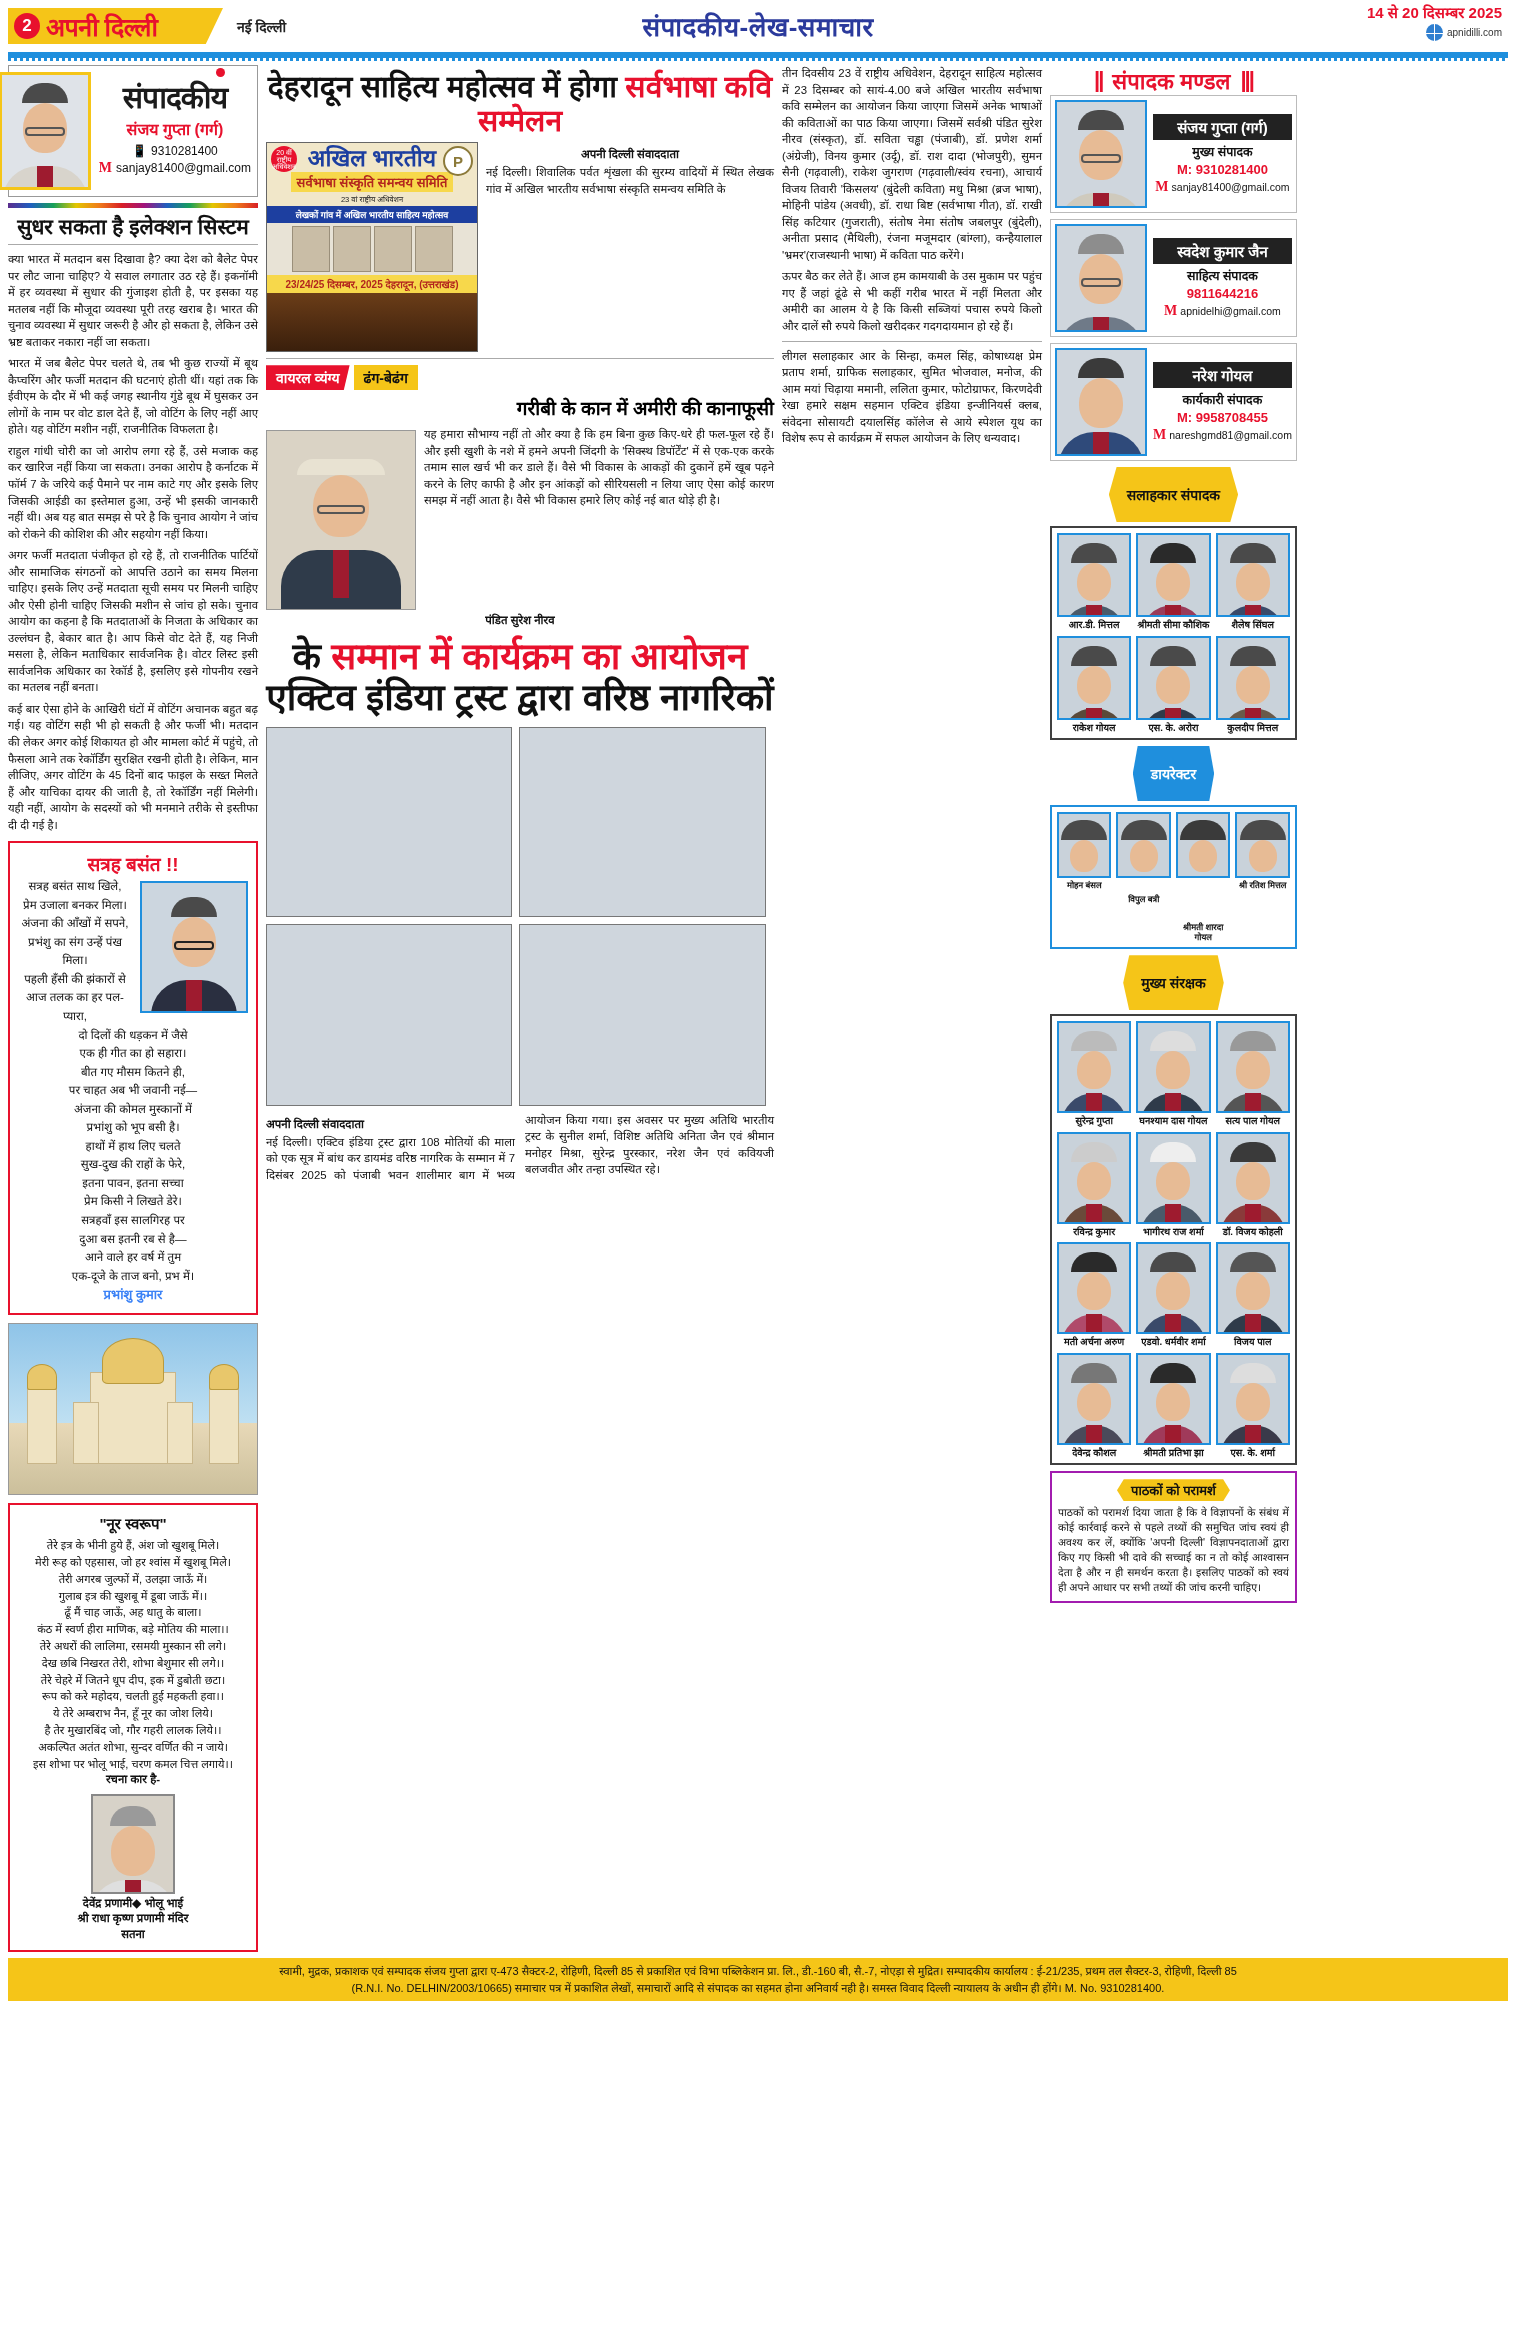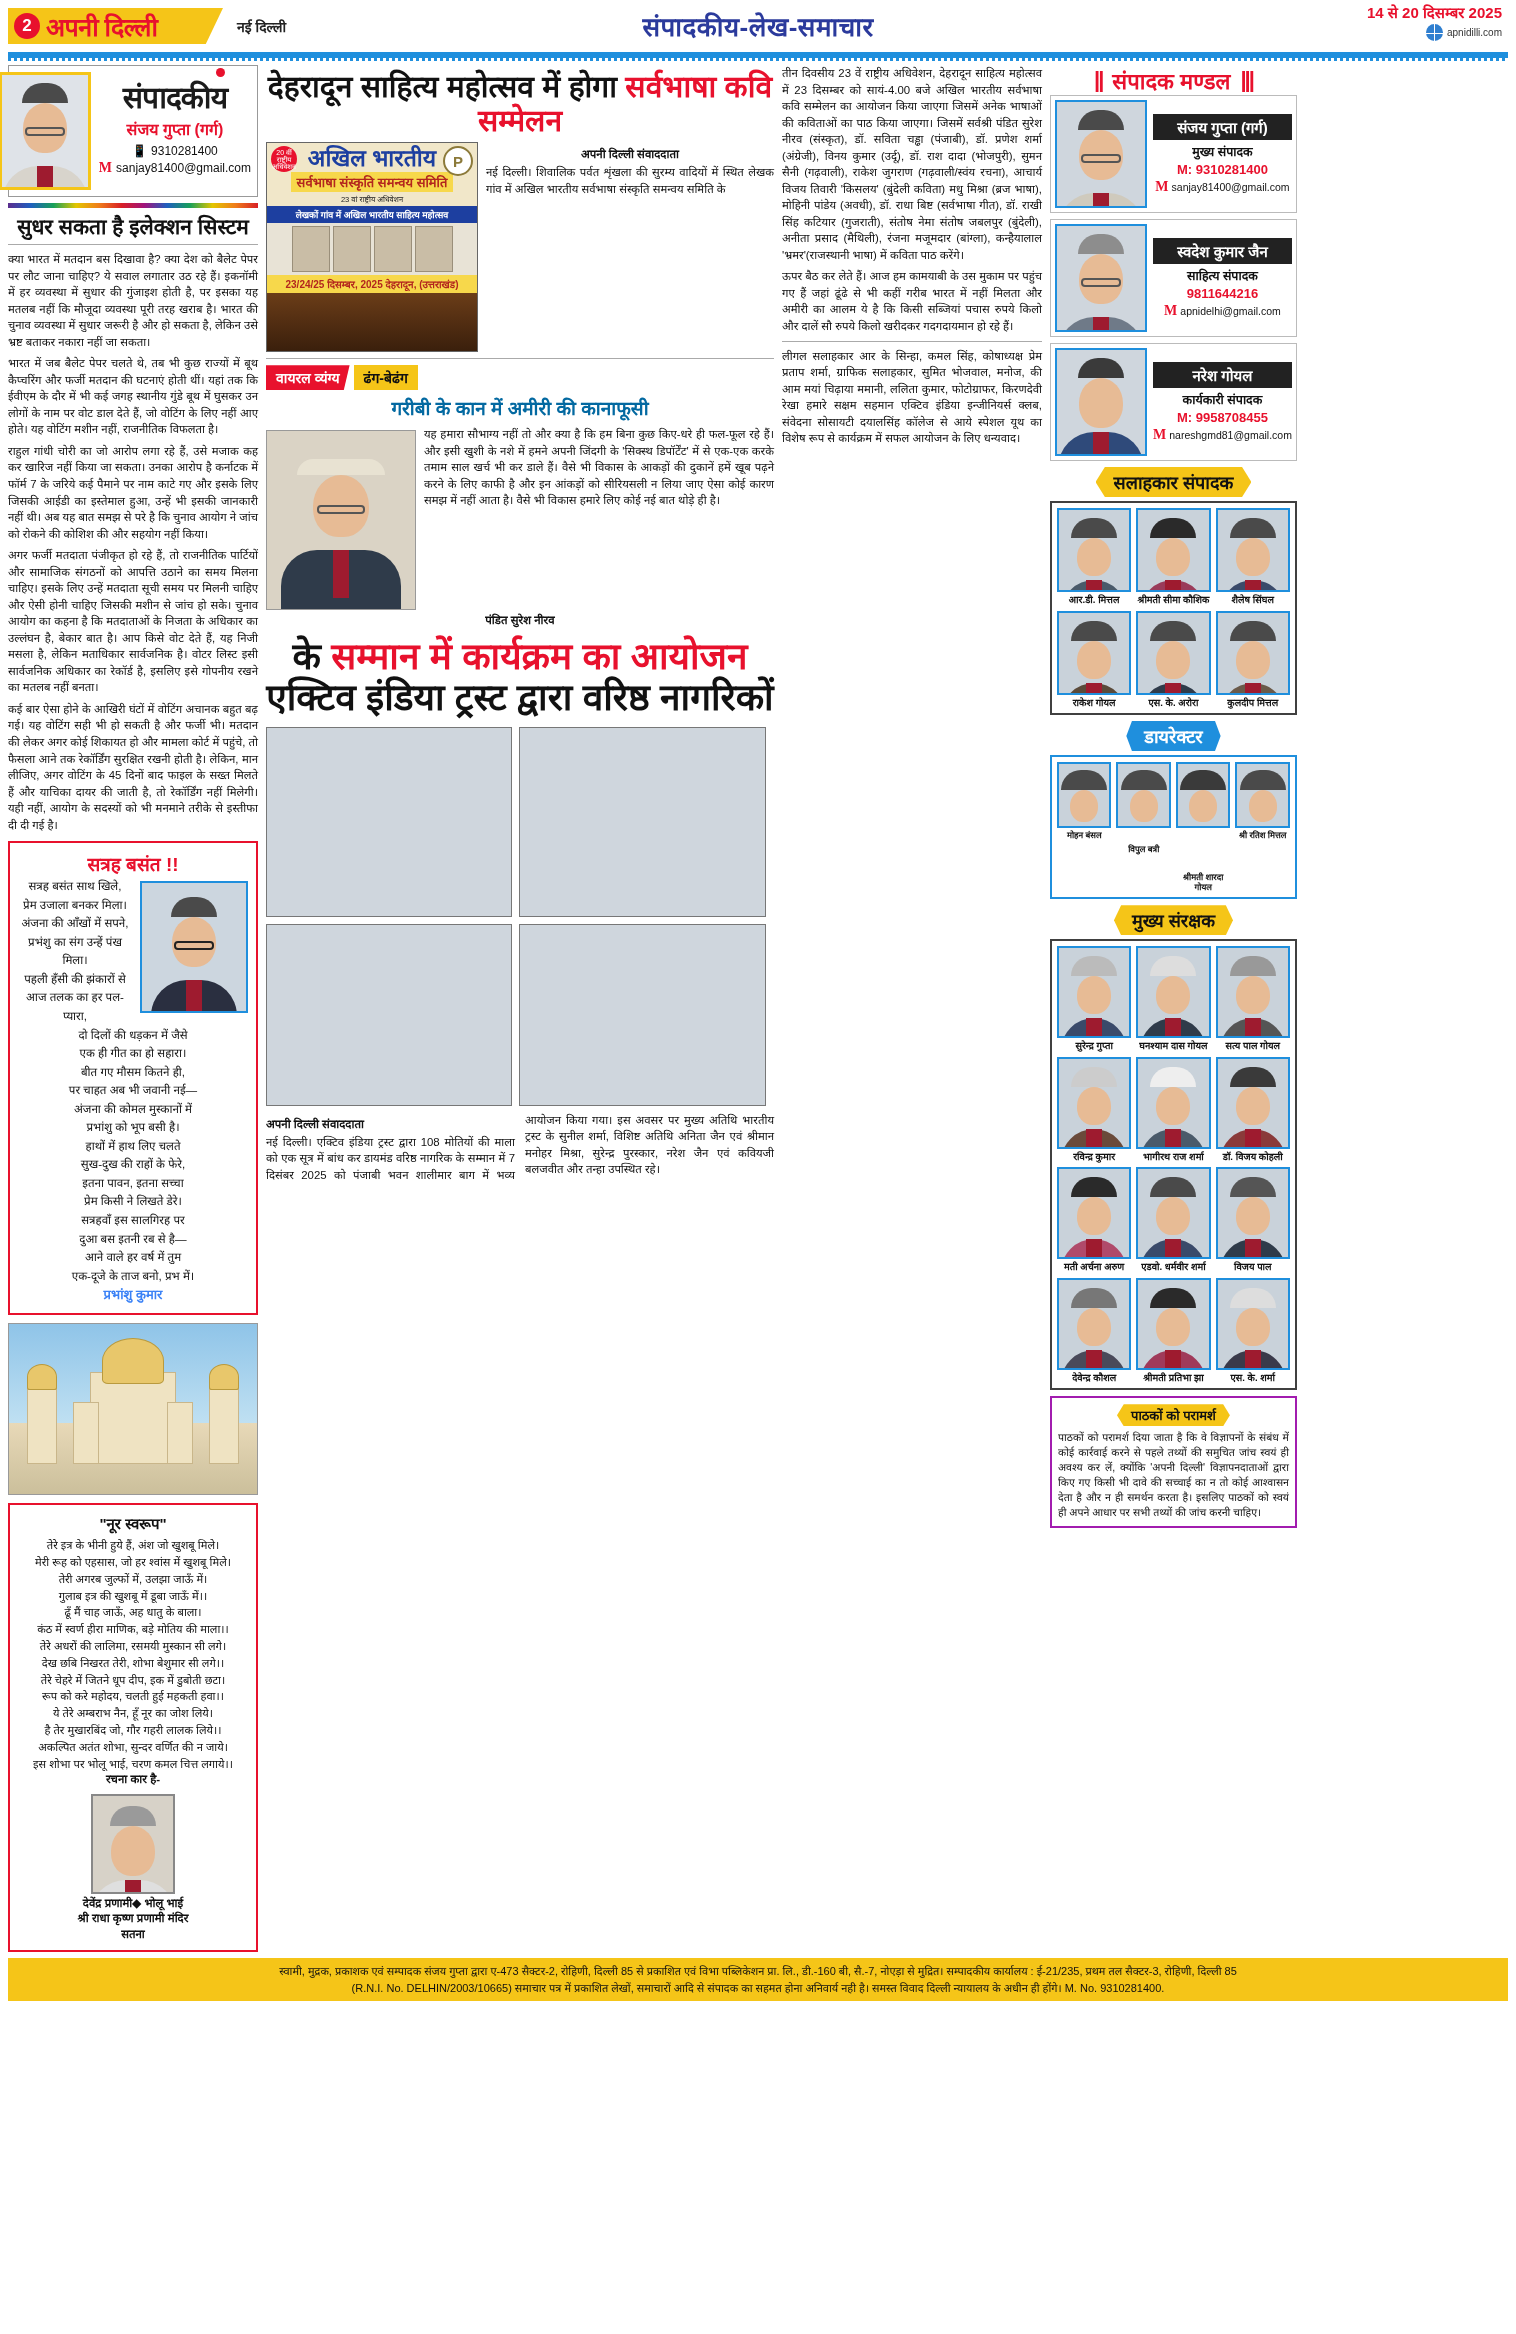--- a/index.html
+++ b/index.html
@@ -108,40 +108,40 @@
   .poster-t2{font-size:23px;color:#1d3fa0;font-weight:bold;line-height:1;}
   .poster-t3{font-size:13px;color:#b3261e;font-weight:bold;background:#f7d84b;display:inline-block;padding:1px 6px;margin-top:2px;}
   .poster-t4{font-size:7.5px;color:#222;margin-top:2px;}
   .poster-strip{background:#1d3fa0;color:#fff;font-size:9px;font-weight:bold;padding:2px;text-align:center;}
   .poster-mid{background:#e8e3d6;padding:3px;display:flex;gap:3px;justify-content:center;}
   .ppic{width:38px;height:46px;background:#c9bda6;border:1px solid #9a8f7a;}
   .poster-banner{background:#f7d84b;color:#b3261e;font-size:10px;font-weight:bold;text-align:center;padding:2px;}
   .poster-bot{height:58px;background:linear-gradient(to bottom,#6b3d18,#3a1f0c);position:relative;}
   .vyangya-flag{background:#e8112d;color:#fff;font-size:14px;font-weight:bold;padding:3px 10px;display:inline-block;clip-path:polygon(0 0,100% 0,93% 100%,0 100%);}
   .dhang{background:#f5c518;color:#111;font-size:14px;font-weight:bold;padding:3px 10px;display:inline-block;}
-  .vy-head{font-size:19px;font-weight:bold;color:#0369a1;text-align:center;margin:5px 0;}
+  .vy-head{font-size:19px;font-weight:bold;color:#000000;text-align:right;margin:5px 0;}
   .hat-photo{width:150px;height:180px;border:1px solid #999;margin:4px auto 2px;background:#dad3c5;position:relative;overflow:hidden;float:left;margin-right:8px;}
   .cap-name{font-size:11.5px;font-weight:bold;text-align:center;color:#111;}
 
   .big-head { font-size: 37px; font-weight: bold; color:#111; text-align:center; line-height:1.1; margin: 10px 0 8px; }
   .big-head .red { color:#e8112d; }
   .photo-grid { display:flex; gap:7px; flex-wrap:wrap; }
   .ph { border:1px solid #777; background:#cfd6dd; position:relative; overflow:hidden; }
   .panel-head-red { color:#e8112d; font-size:22px;font-weight:bold;text-align:center;display:flex;align-items:center;justify-content:center;gap:10px;}
   .bars { color:#e8112d; font-size:22px; font-weight:bold; letter-spacing:-2px;}
   .ed-card { border:1px solid #bbb; margin-bottom:6px; display:flex; gap:6px; padding:4px; background:#fff;}
   .ed-card-photo { width:92px;height:108px;border:2px solid #1f8fdd;flex:0 0 auto;background:#cfd6dd;position:relative;overflow:hidden;}
   .ed-card-body { flex:1; text-align:center; display:flex;flex-direction:column;justify-content:center;}
   .name-bar { background:#222; color:#fff; font-size:15px;font-weight:bold;padding:3px 2px; }
   .role { font-size:12.5px;font-weight:bold;color:#111;margin-top:3px;}
   .mob { font-size:13px;font-weight:bold;color:#e8112d;margin-top:2px;}
   .mail { font-size:10.5px;color:#111;margin-top:2px;display:flex;align-items:center;justify-content:center;gap:3px;}
 
   .sec-banner { text-align:center; margin:6px 0 4px; position:relative;}
-  .sec-banner .lbl { background:#f5c518; color:#111; font-size:18px; font-weight:bold; padding:3px 18px; display:inline-block;
+  .sec-banner .lbl { background:#f5c518; color:#111; font-size:14px; font-weight:bold; padding:18px 18px; display:inline-block;
      clip-path: polygon(6% 0,94% 0,100% 50%,94% 100%,6% 100%,0 50%); }
   .sec-box { border:2px solid #404040; padding:5px; }
   .grid3 { display:grid; grid-template-columns:repeat(3,1fr); gap:5px; }
   .pcard { text-align:center; }
   .pcard .pimg { width:100%; height:84px; border:2px solid #1f8fdd; background:#c9d2da; position:relative; overflow:hidden;}
   .pcard .pname { font-size:9.6px; font-weight:bold; color:#111; margin-top:2px; line-height:1.2;}
   .grid3.big .pimg { height:92px; }
 
   .notice-box { border:2px solid #a21caf; padding:6px; margin-top:6px;}
   .notice-title{ text-align:center; }

